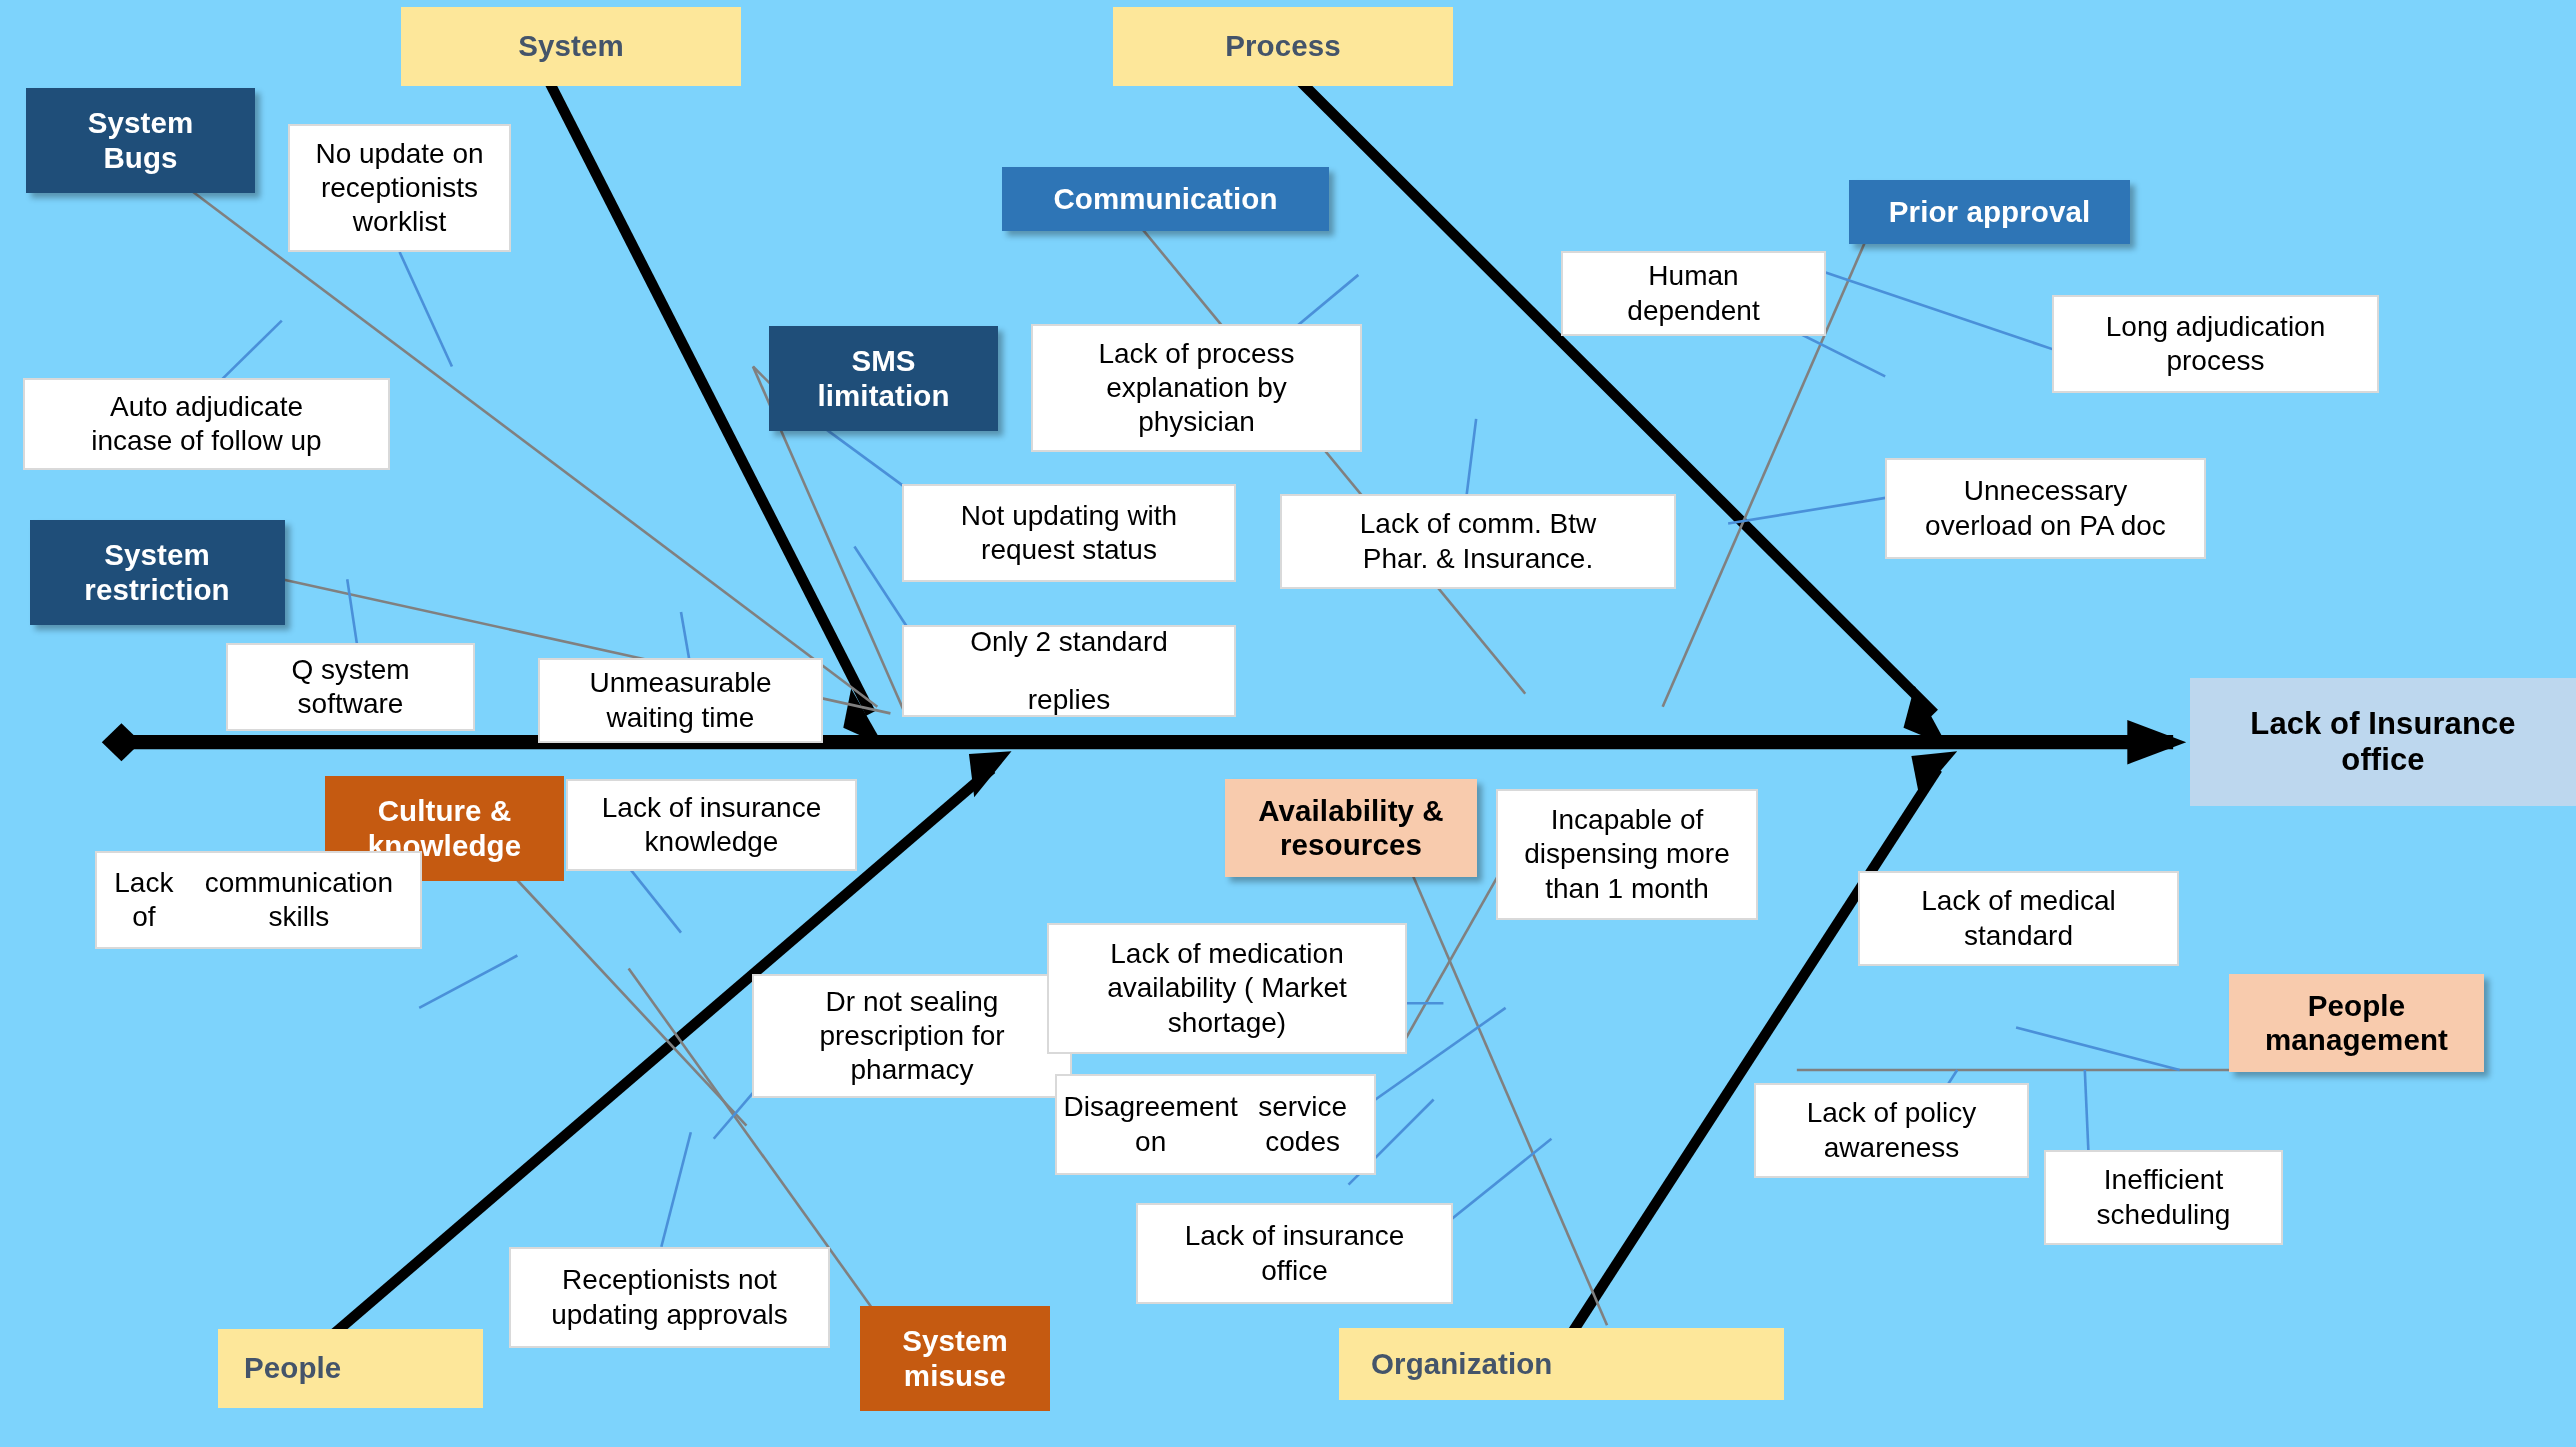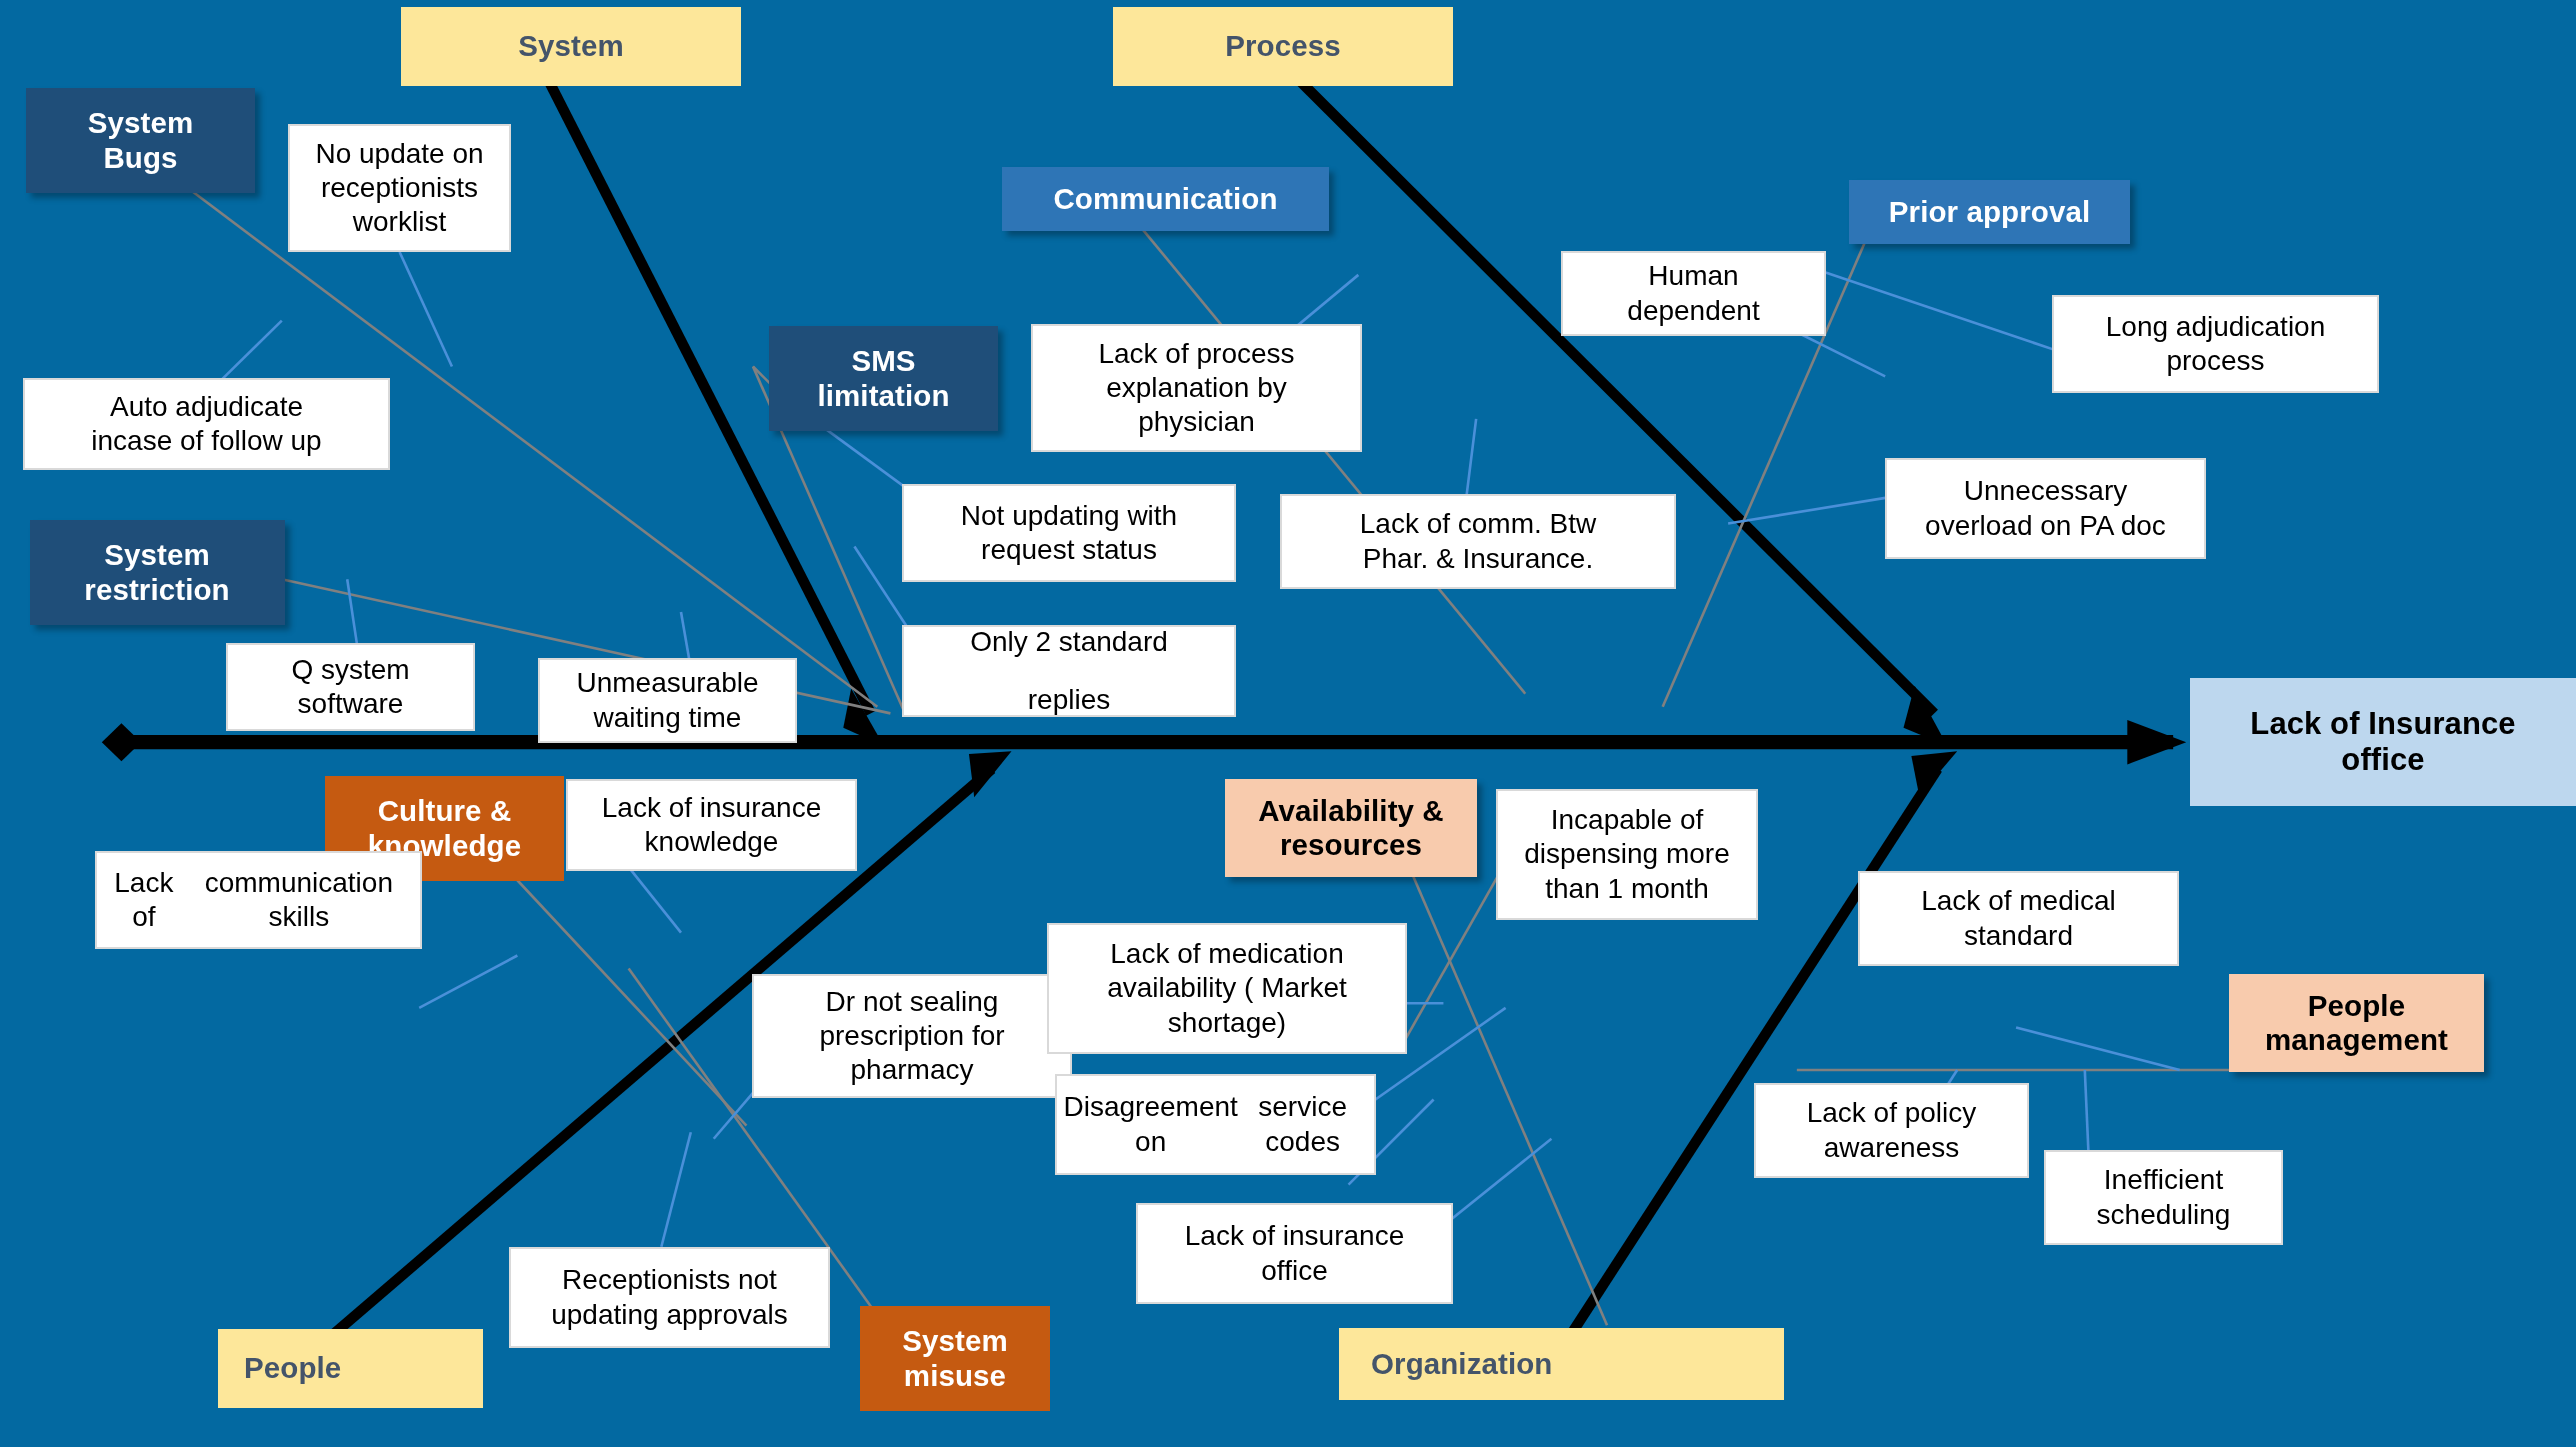--- a/index.html
+++ b/index.html
@@ -4,21 +4,21 @@
 <style>
   html, body {
     margin: 0;
     padding: 0;
     background: #ffffff;
   }
   #canvas {
     position: relative;
     width: 2576px;
     height: 1447px;
-    background: #0369a1;
+    background: #7dd3fc;
     overflow: hidden;
     font-family: "Liberation Sans", sans-serif;
   }
   
   .cause {
     position: absolute;
     box-sizing: border-box;
     background: #ffffff;
     border: 2px solid #d9d9d9;
     display: flex;
@@ -247,21 +247,21 @@
   <div class="cause" style="left:23px; top:378px; width:367px; height:92px; flex-direction:column;">
     <span>Auto adjudicate</span>
     <span>incase of follow up</span>
   </div>
 
   <div class="cause" style="left:226px; top:643px; width:249px; height:88px; flex-direction:column;">
     <span>Q system</span>
     <span>software</span>
   </div>
 
-  <div class="cause" style="left:538px; top:658px; width:259px; height:85px; flex-direction:column;">
+  <div class="cause" style="left:538px; top:658px; width:285px; height:85px; flex-direction:column;">
     <span>Unmeasurable</span>
     <span>waiting time</span>
   </div>
 
   <div class="cause" style="left:902px; top:484px; width:334px; height:98px; flex-direction:column;">
     <span>Not updating with</span>
     <span>request status</span>
   </div>
 
   <div class="cause" style="left:902px; top:625px; width:334px; height:92px; flex-direction:column;gap:24px;">

